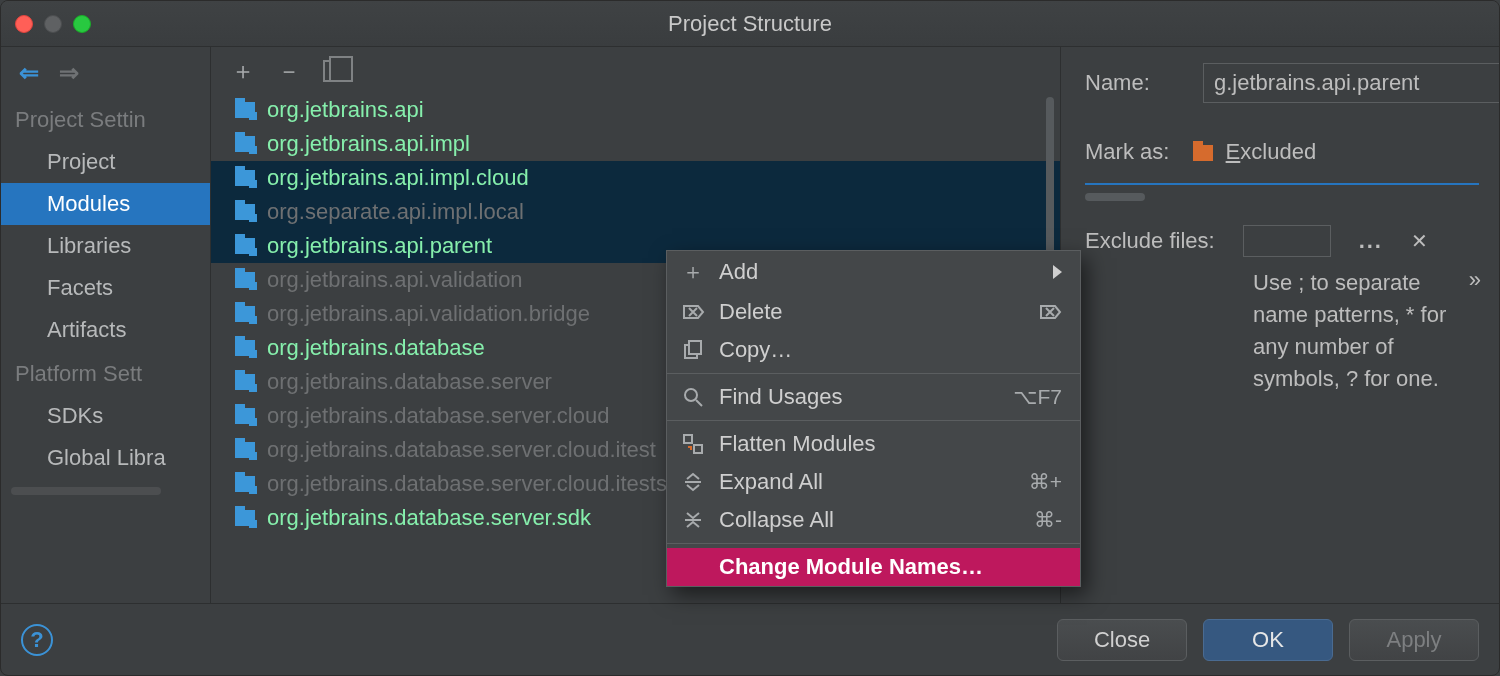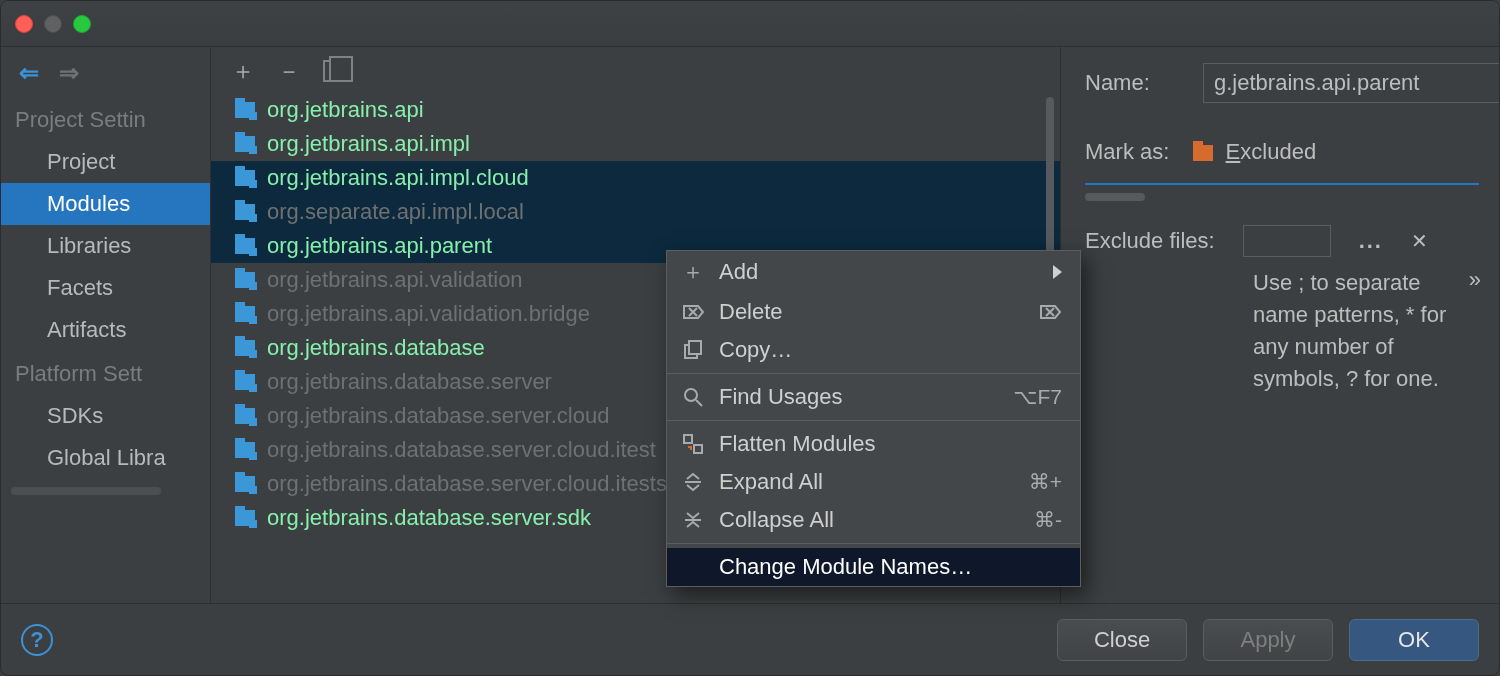--- a/index.html
+++ b/index.html
@@ -50,21 +50,21 @@
   .exclude-hint { margin-left: 168px; margin-top: 10px; line-height: 1.45; color: #bdbdbd; }
   .footer { height: 72px; border-top: 1px solid #2d2f30; display: flex; align-items: center; padding: 0 20px; gap: 16px; }
   .help { width: 32px; height: 32px; border: 2px solid #3b92d6; color: #3b92d6; border-radius: 50%; display: flex; align-items: center; justify-content: center; font-size: 22px; font-weight: bold; }
   .spacer { flex: 1; }
   .btn { min-width: 130px; height: 42px; border-radius: 6px; border: 1px solid #5b5e60; background: linear-gradient(#4a4d4f,#414345); color: #d0d0d0; font-size: 22px; cursor: default; }
   .btn.disabled { color: #7d7f81; }
   .btn.primary { background: #365880; border-color: #4a6b91; color: #e6e6e6; }
   
   .context-menu { position: absolute; left: 455px; top: 203px; width: 415px; background: #444749; border: 1px solid #5b5e60; box-shadow: 6px 8px 20px rgba(0,0,0,.55); z-index: 10; }
   .cm-item { display: flex; align-items: center; padding: 6px 18px 6px 14px; font-size: 22px; color: #cfcfcf; gap: 14px; }
-  .cm-item.selected { background: #0f172a; color: #ffffff; }
+  .cm-item.selected { background: #be185d; color: #ffffff; font-weight: bold; }
   .cm-item .cm-icon { width: 24px; display: flex; justify-content: center; color: #a8abad; }
   .cm-item .cm-label { flex: 1; white-space: nowrap; }
   .cm-item .cm-shortcut { color: #a8abad; font-size: 21px; }
   .cm-sep { height: 1px; background: #5b5e60; margin: 4px 0; }
   .cm-sub { color: #a8abad; }
   .chev { display: inline-block; width: 0; height: 0; border-left: 9px solid #cfcfcf; border-top: 7px solid transparent; border-bottom: 7px solid transparent; }
   
   .tb-plus, .tb-minus, .tb-copy { color: #a8abad; font-size: 24px; line-height: 1; }
   .tb-copy { display: inline-block; position: relative; width: 20px; height: 22px; border: 2px solid #7f8284; }
   .tb-copy::after { content: ""; position: absolute; left: 4px; top: -6px; width: 20px; height: 22px; border: 2px solid #7f8284; background: #3c3f41; }
@@ -74,20 +74,21 @@
 <body>
 
 <div class="window">
 
   <div class="titlebar">
     <div class="traffic">
       <span class="close"></span>
       <span class="min"></span>
       <span class="max"></span>
     </div>
+    <div class="title">Project Structure</div>
   </div>
 
   <div class="body">
 
     <div class="sidebar">
       <div class="nav-arrows">
         <span class="arrow back">⇐</span>
         <span class="arrow fwd">⇒</span>
       </div>
       <div class="sb-group">Project Settin</div>
@@ -267,17 +268,17 @@
       </div>
       <div class="exclude-hint">Use ; to separate name patterns, * for any number of symbols, ? for one.</div>
     </div>
 
   </div>
 
   <div class="footer">
     <div class="help">?</div>
     <div class="spacer"></div>
     <button class="btn">Close</button>
+    <button class="btn primary">OK</button>
     <button class="btn disabled">Apply</button>
-    <button class="btn primary">OK</button>
   </div>
 
 </div>
 
 </body></html>

